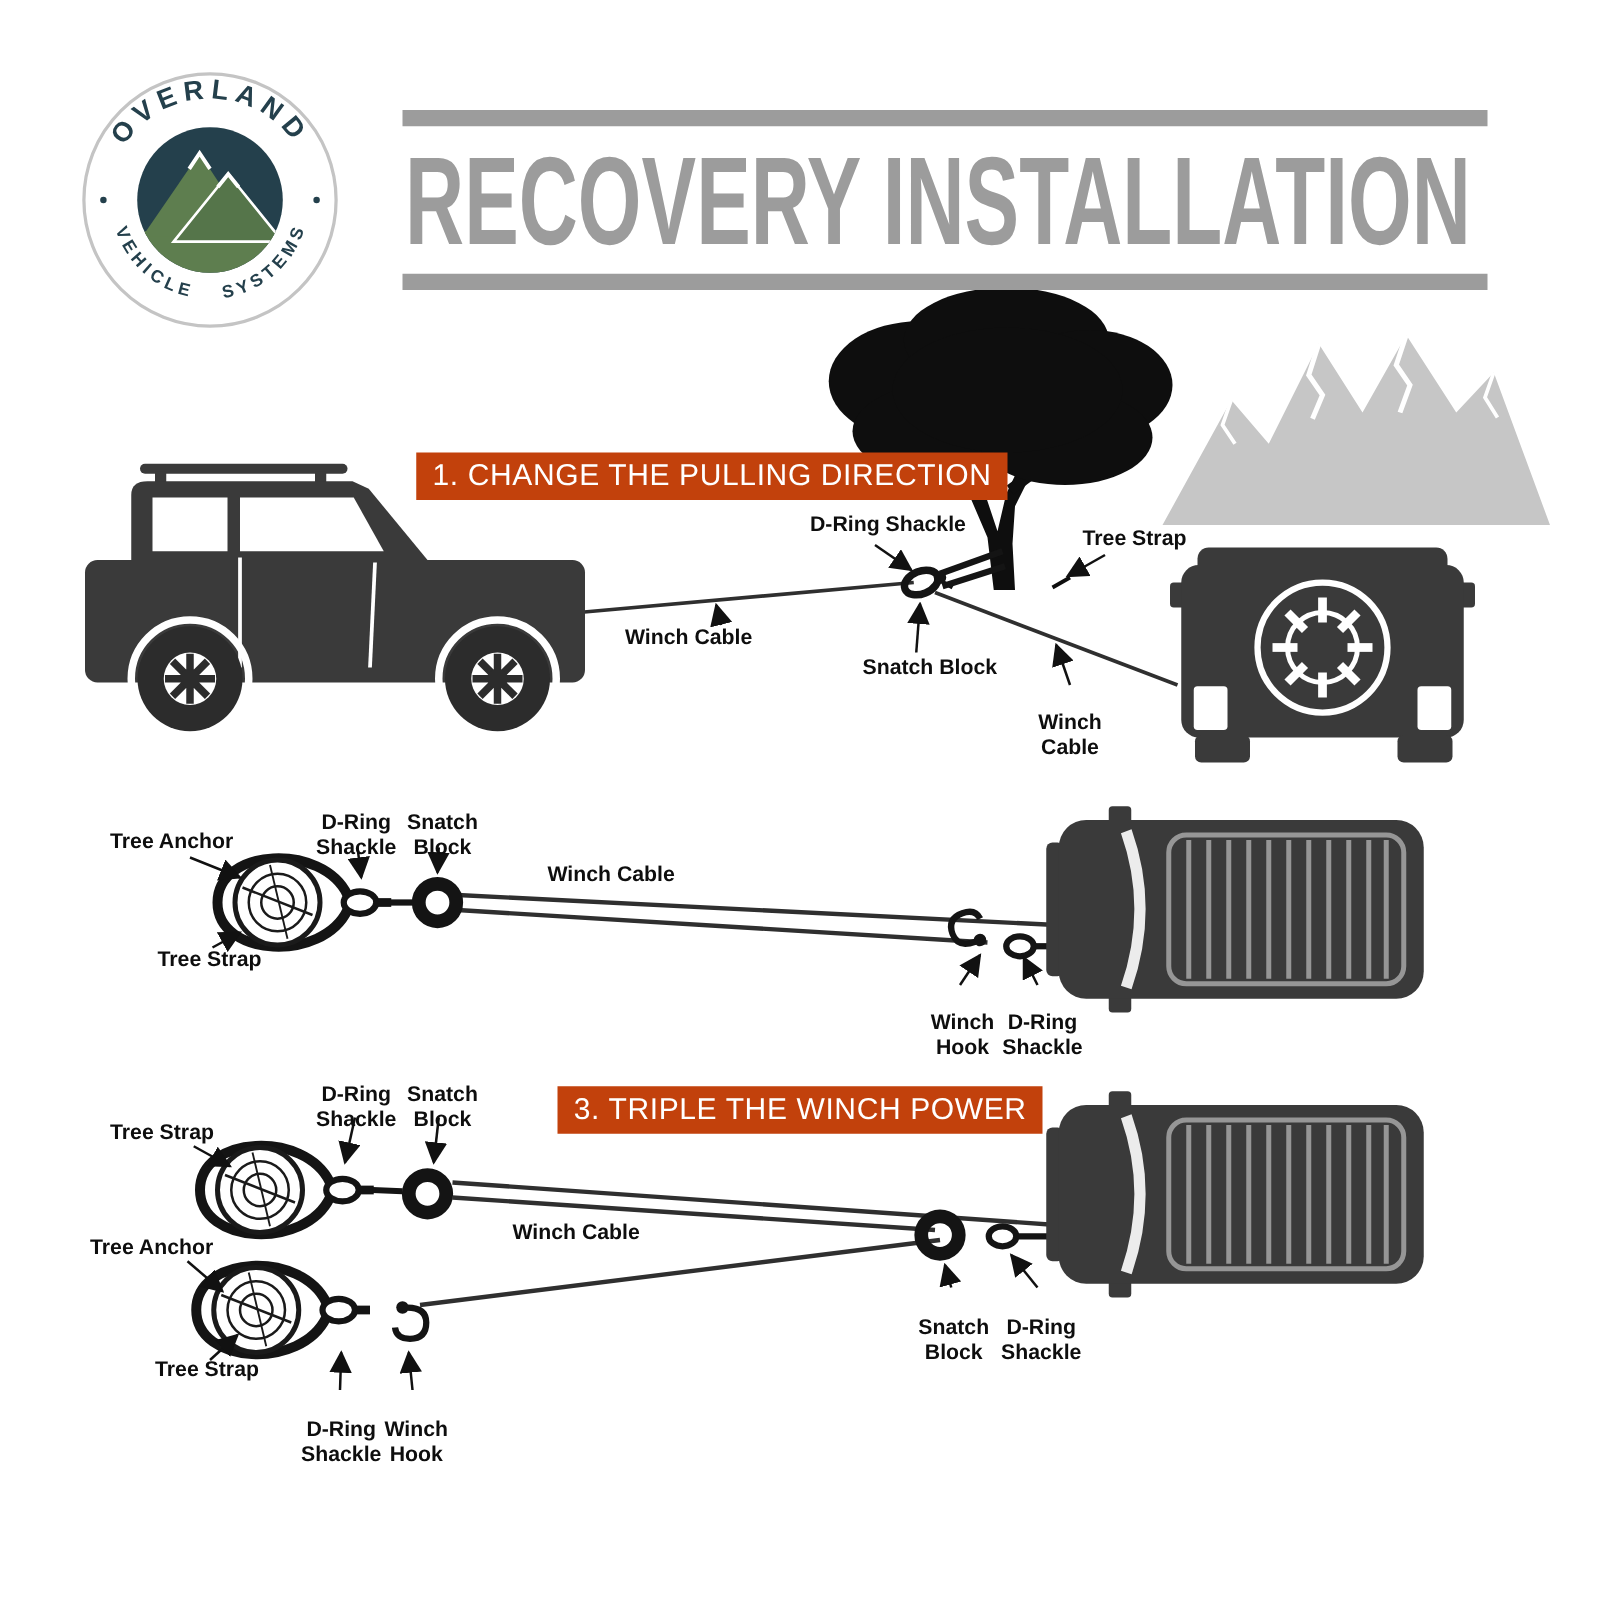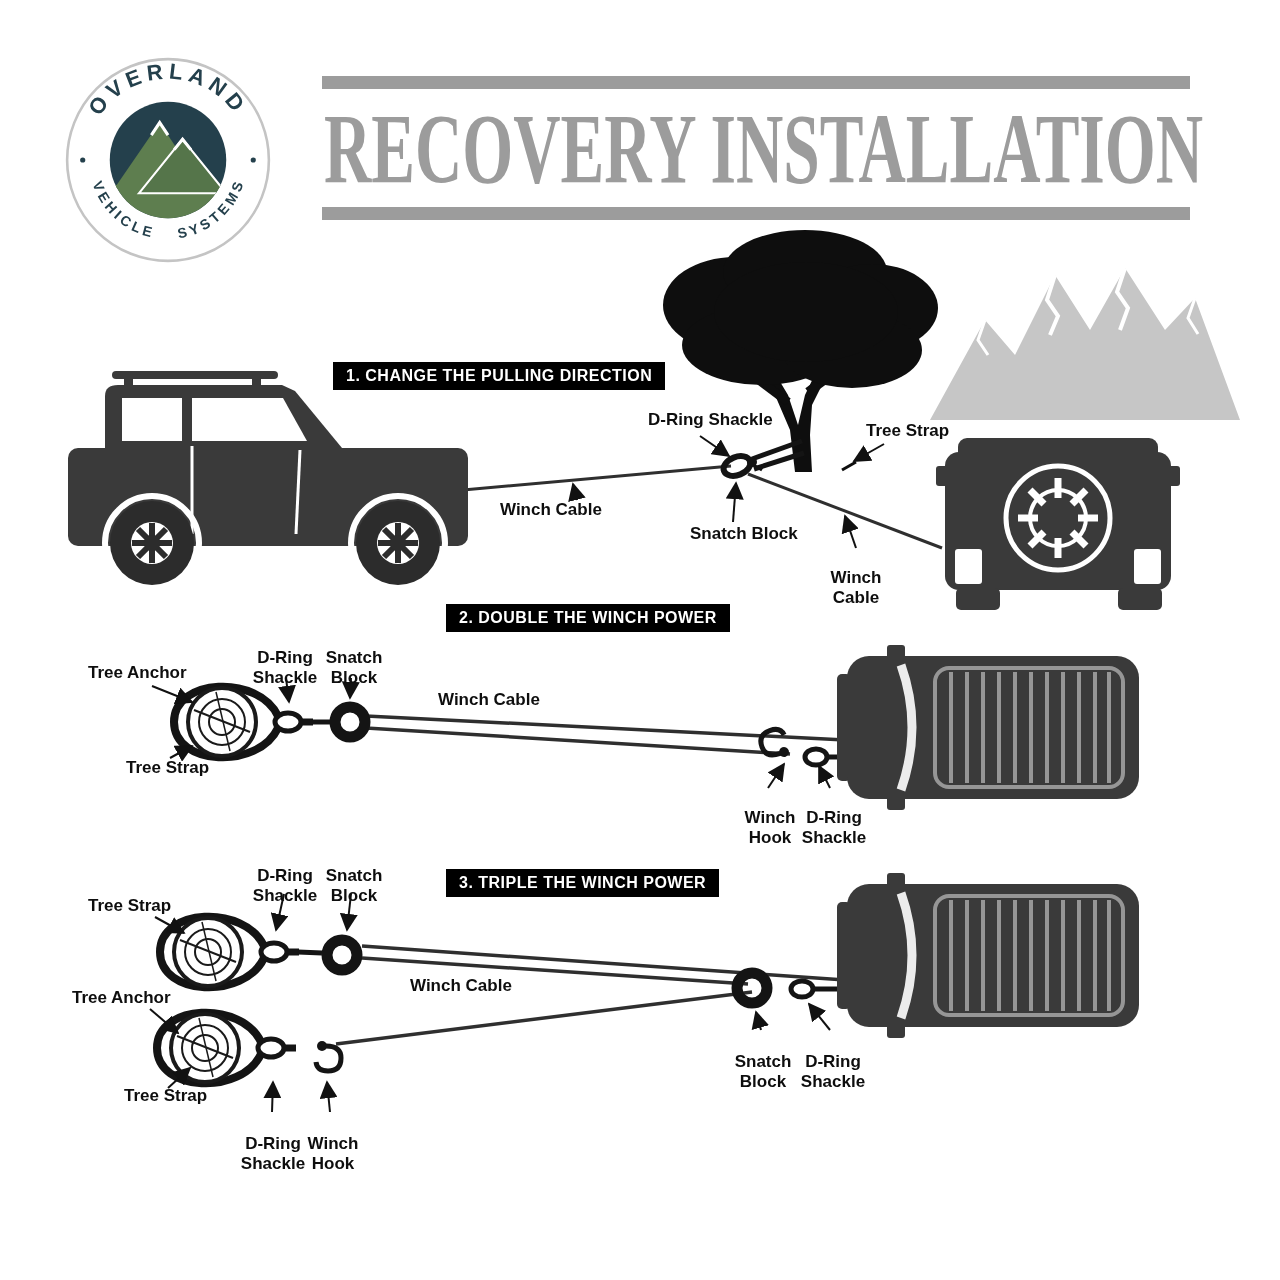--- a/index.html
+++ b/index.html
@@ -2,23 +2,23 @@
 <html><head>
 <meta charset="utf-8">
 <style>
   html,body{margin:0;padding:0;background:#fff;}
   #page{position:relative;width:1280px;height:1280px;background:#fff;overflow:hidden;
         font-family:"Liberation Sans",sans-serif;}
   #art{position:absolute;left:0;top:0;width:1280px;height:1280px;}
   .lbl{position:absolute;font-weight:bold;font-size:17px;line-height:1.18;color:#0e0e0e;
        white-space:pre-line;}
   .center{text-align:center;margin-top:20px;}
-  .sec-head{position:absolute;background:#000000;color:#ffffff;font-weight:bold;
-            font-size:16px;letter-spacing:.5px;padding:5px 13px;white-space:nowrap;}
-  #title-block{position:absolute;left:322px;top:76px;width:868px;font-family:Liberation Serif, serif;}
+  .sec-head{position:absolute;background:#c2410c;color:#ffffff;font-weight:normal;
+            font-size:24px;letter-spacing:.5px;padding:5px 13px;white-space:nowrap;}
+  #title-block{position:absolute;left:322px;top:88px;width:868px;}
   .title-bar{height:13px;background:#9c9c9c;}
   #main-title{font-weight:bold;font-size:100px;line-height:1.04;color:#9c9c9c;
               white-space:nowrap;transform:scaleX(0.655);transform-origin:0 50%;
               margin:8px 0 6px 2px;letter-spacing:0;}
   #logo-wrap{position:absolute;left:64px;top:56px;width:208px;height:208px;}
 </style>
 </head>
 <body>
 
 <div id="page">
@@ -263,21 +263,20 @@
     </svg>
   </div>
 
   <div id="title-block">
     <div class="title-bar"></div>
     <div id="main-title">RECOVERY INSTALLATION</div>
     <div class="title-bar"></div>
   </div>
 
   <div class="sec-head" style="left:333px;top:362px;">1. CHANGE THE PULLING DIRECTION</div>
-  <div class="sec-head" style="left:446px;top:604px;">2. DOUBLE THE WINCH POWER</div>
   <div class="sec-head" style="left:446px;top:869px;">3. TRIPLE THE WINCH POWER</div>
 
   <div class="lbl" style="left:648px;top:410px;">D-Ring Shackle</div>
   <div class="lbl" style="left:866px;top:421px;">Tree Strap</div>
   <div class="lbl" style="left:500px;top:500px;">Winch Cable</div>
   <div class="lbl" style="left:690px;top:524px;">Snatch Block</div>
   <div class="lbl center" style="left:818px;top:548px;width:76px;">Winch
 Cable</div>
 
   <div class="lbl center" style="left:246px;top:628px;width:78px;">D-Ring

